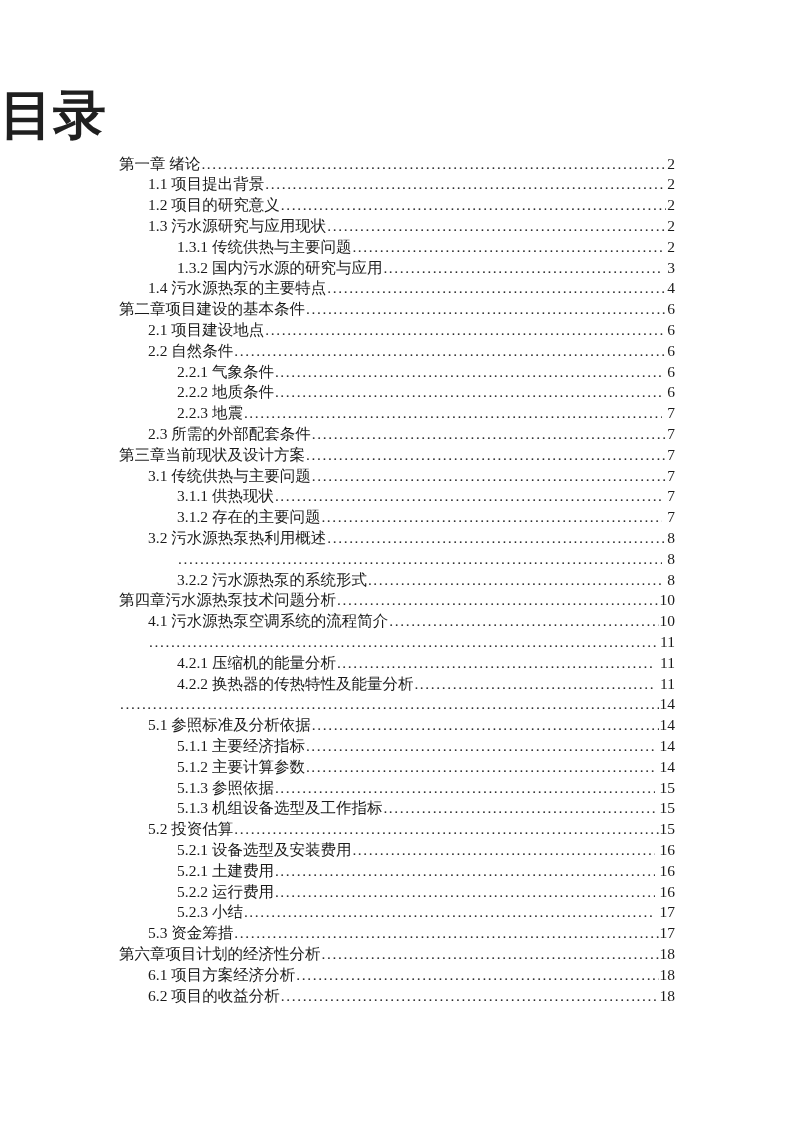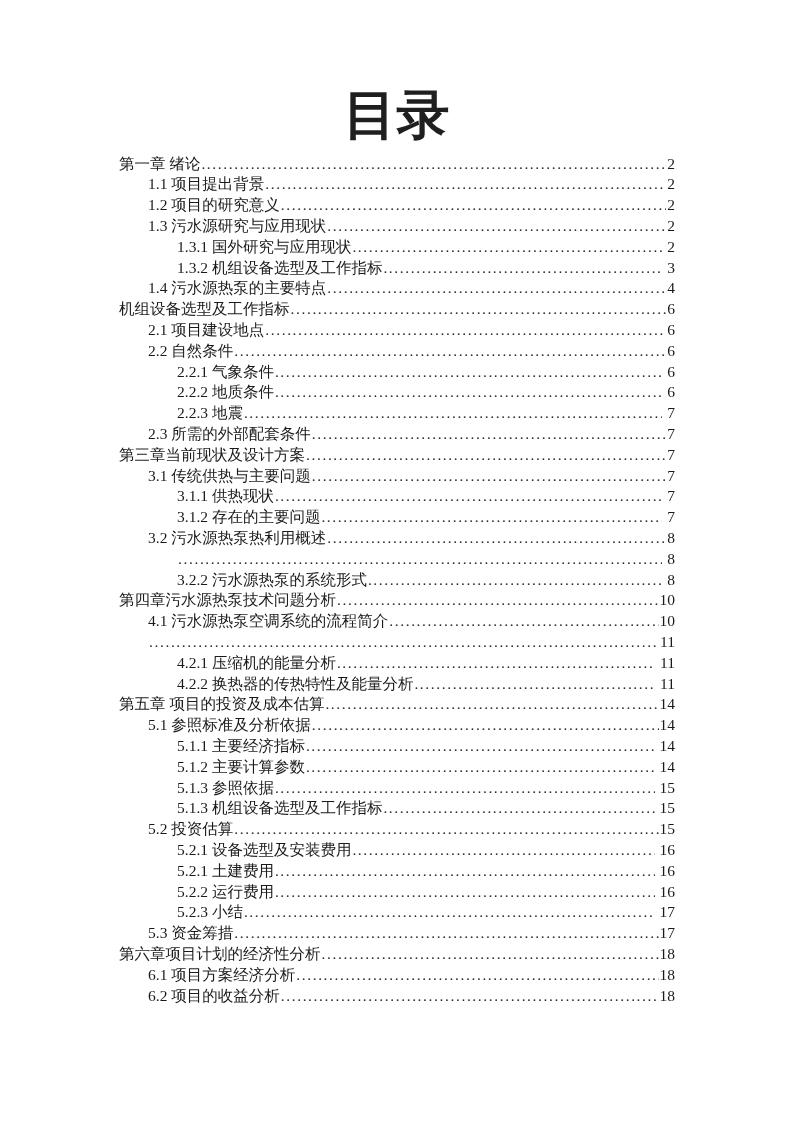--- a/index.html
+++ b/index.html
@@ -11,21 +11,20 @@
     position: relative;
     width: 793px;
     height: 1122px;
     background: #ffffff;
     overflow: hidden;
     font-family: "Liberation Serif", "DejaVu Serif", serif;
     color: #1a1a1a;
   }
   .doc-title {
     padding-top: 88px;
-    text-align: center;
     font-size: 53px;
     line-height: 1.05;
     font-weight: bold;
     color: #1f1f1f;
   }
   .toc {
     margin-top: 10px;
     padding-left: 119px;
     padding-right: 118px;
   }
@@ -80,36 +79,36 @@
         <span class="label">1.2 项目的研究意义</span>
         <span class="dots"></span>
         <span class="pg">2</span>
       </div>
       <div class="toc-row lv2">
         <span class="label">1.3 污水源研究与应用现状</span>
         <span class="dots"></span>
         <span class="pg">2</span>
       </div>
       <div class="toc-row lv3">
-        <span class="label">1.3.1 国外研究与应用现状</span>
-        <span class="dots"></span>
-        <span class="pg">2</span>
-      </div>
-      <div class="toc-row lv3">
-        <span class="label">1.3.2 机组设备选型及工作指标</span>
+        <span class="label">1.3.1 传统供热与主要问题</span>
+        <span class="dots"></span>
+        <span class="pg">2</span>
+      </div>
+      <div class="toc-row lv3">
+        <span class="label">1.3.2 国内污水源的研究与应用</span>
         <span class="dots"></span>
         <span class="pg">3</span>
       </div>
       <div class="toc-row lv2">
         <span class="label">1.4 污水源热泵的主要特点</span>
         <span class="dots"></span>
         <span class="pg">4</span>
       </div>
       <div class="toc-row lv1">
-        <span class="label">机组设备选型及工作指标</span>
+        <span class="label">第二章项目建设的基本条件</span>
         <span class="dots"></span>
         <span class="pg">6</span>
       </div>
       <div class="toc-row lv2">
         <span class="label">2.1 项目建设地点</span>
         <span class="dots"></span>
         <span class="pg">6</span>
       </div>
       <div class="toc-row lv2">
         <span class="label">2.2 自然条件</span>
@@ -188,21 +187,20 @@
         <span class="label">4.2.1 压缩机的能量分析</span>
         <span class="dots"></span>
         <span class="pg">11</span>
       </div>
       <div class="toc-row lv3">
         <span class="label">4.2.2 换热器的传热特性及能量分析</span>
         <span class="dots"></span>
         <span class="pg">11</span>
       </div>
       <div class="toc-row lv1">
-        <span class="label">第五章 项目的投资及成本估算</span>
         <span class="dots"></span>
         <span class="pg">14</span>
       </div>
       <div class="toc-row lv2">
         <span class="label">5.1 参照标准及分析依据</span>
         <span class="dots"></span>
         <span class="pg">14</span>
       </div>
       <div class="toc-row lv3">
         <span class="label">5.1.1 主要经济指标</span>

